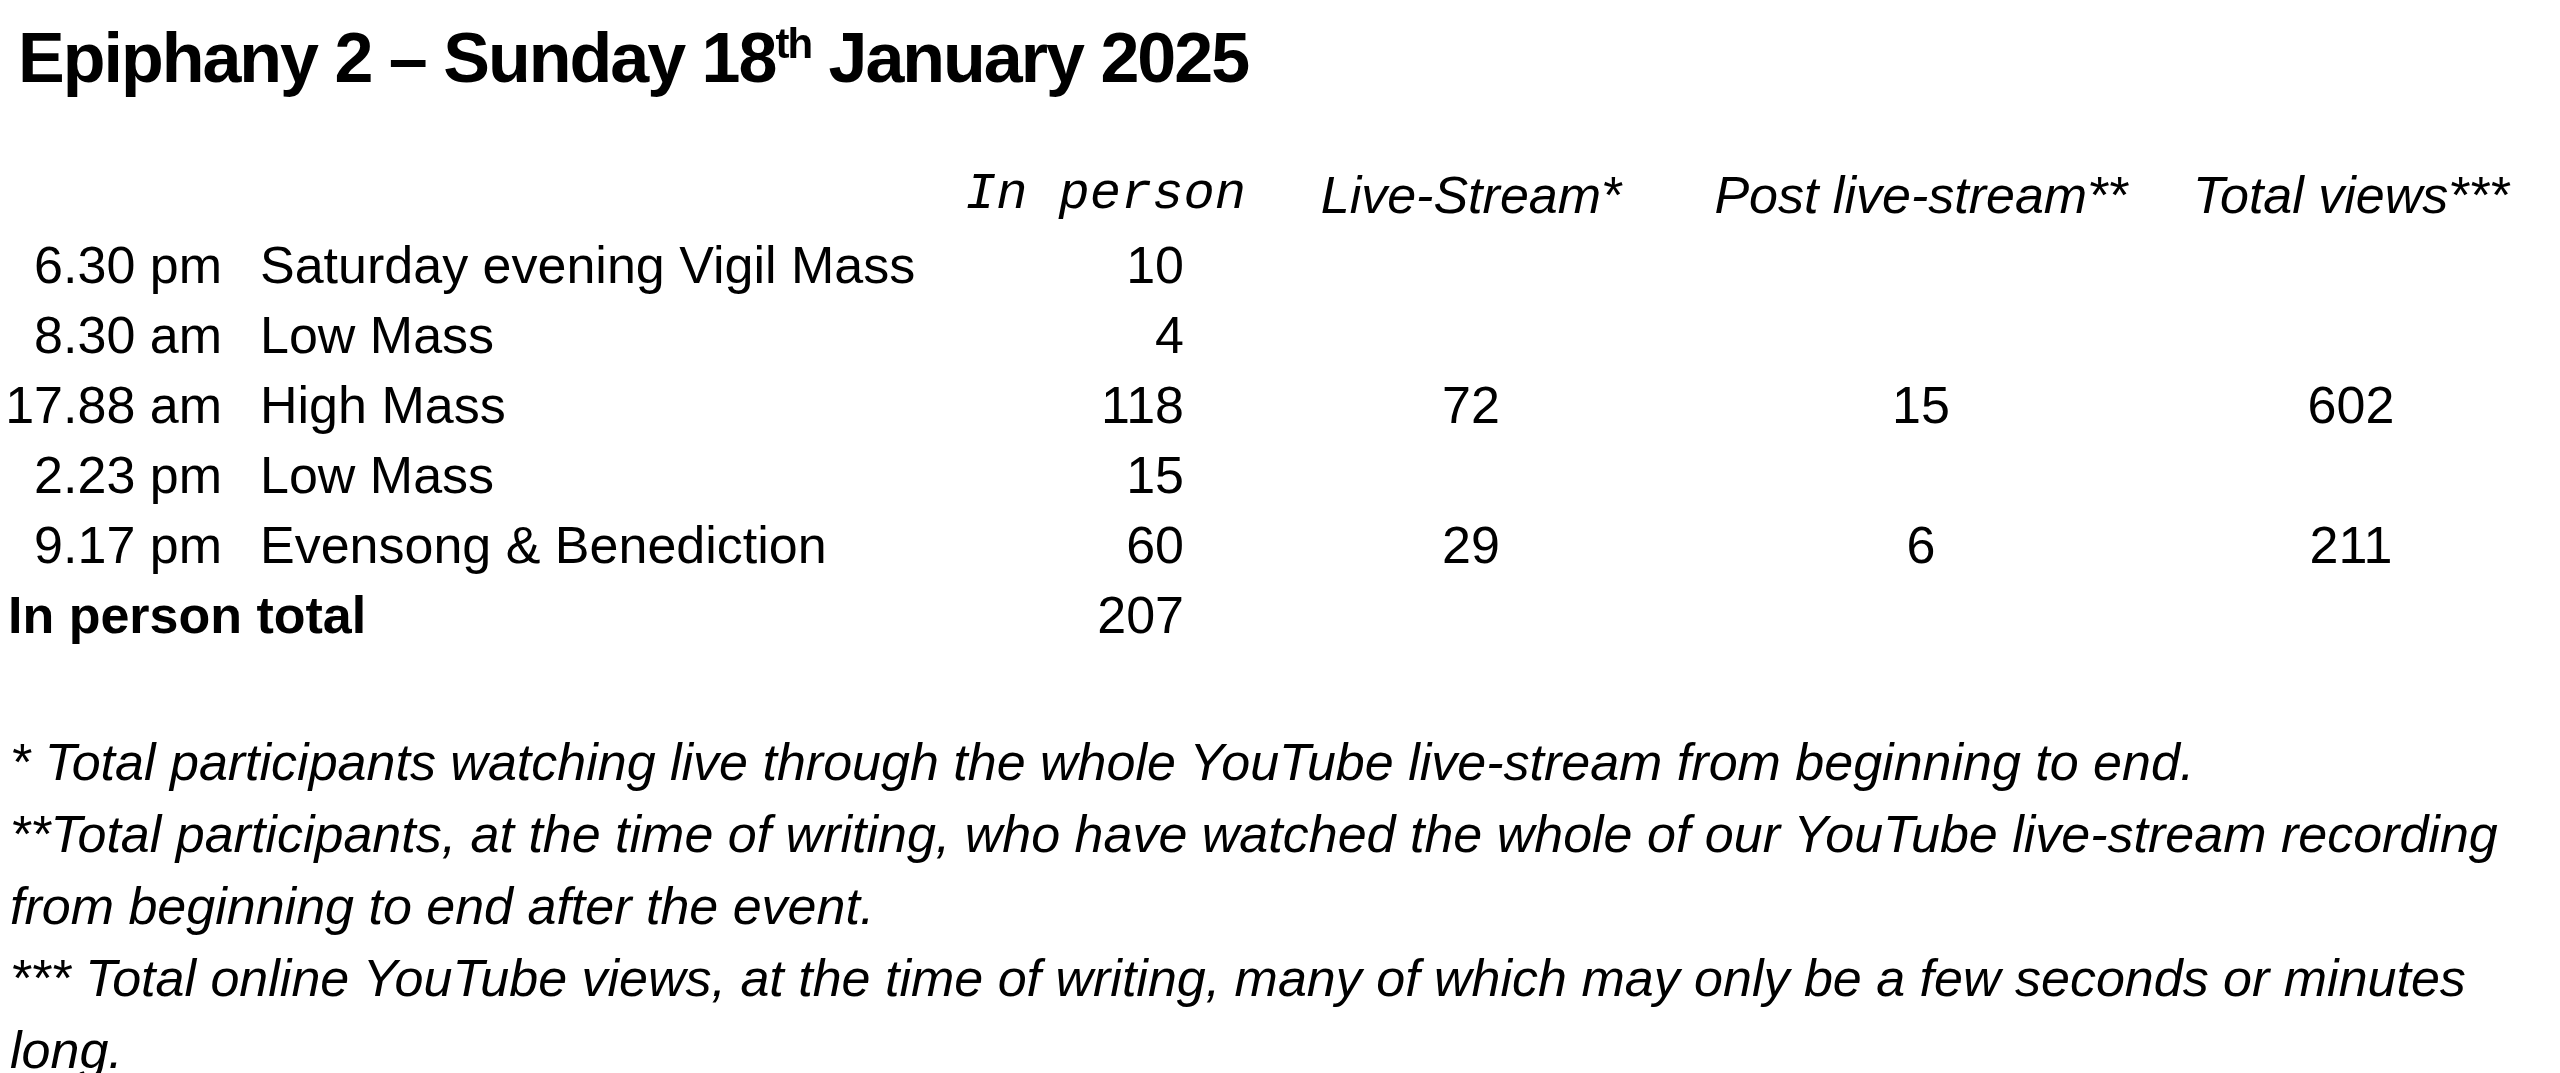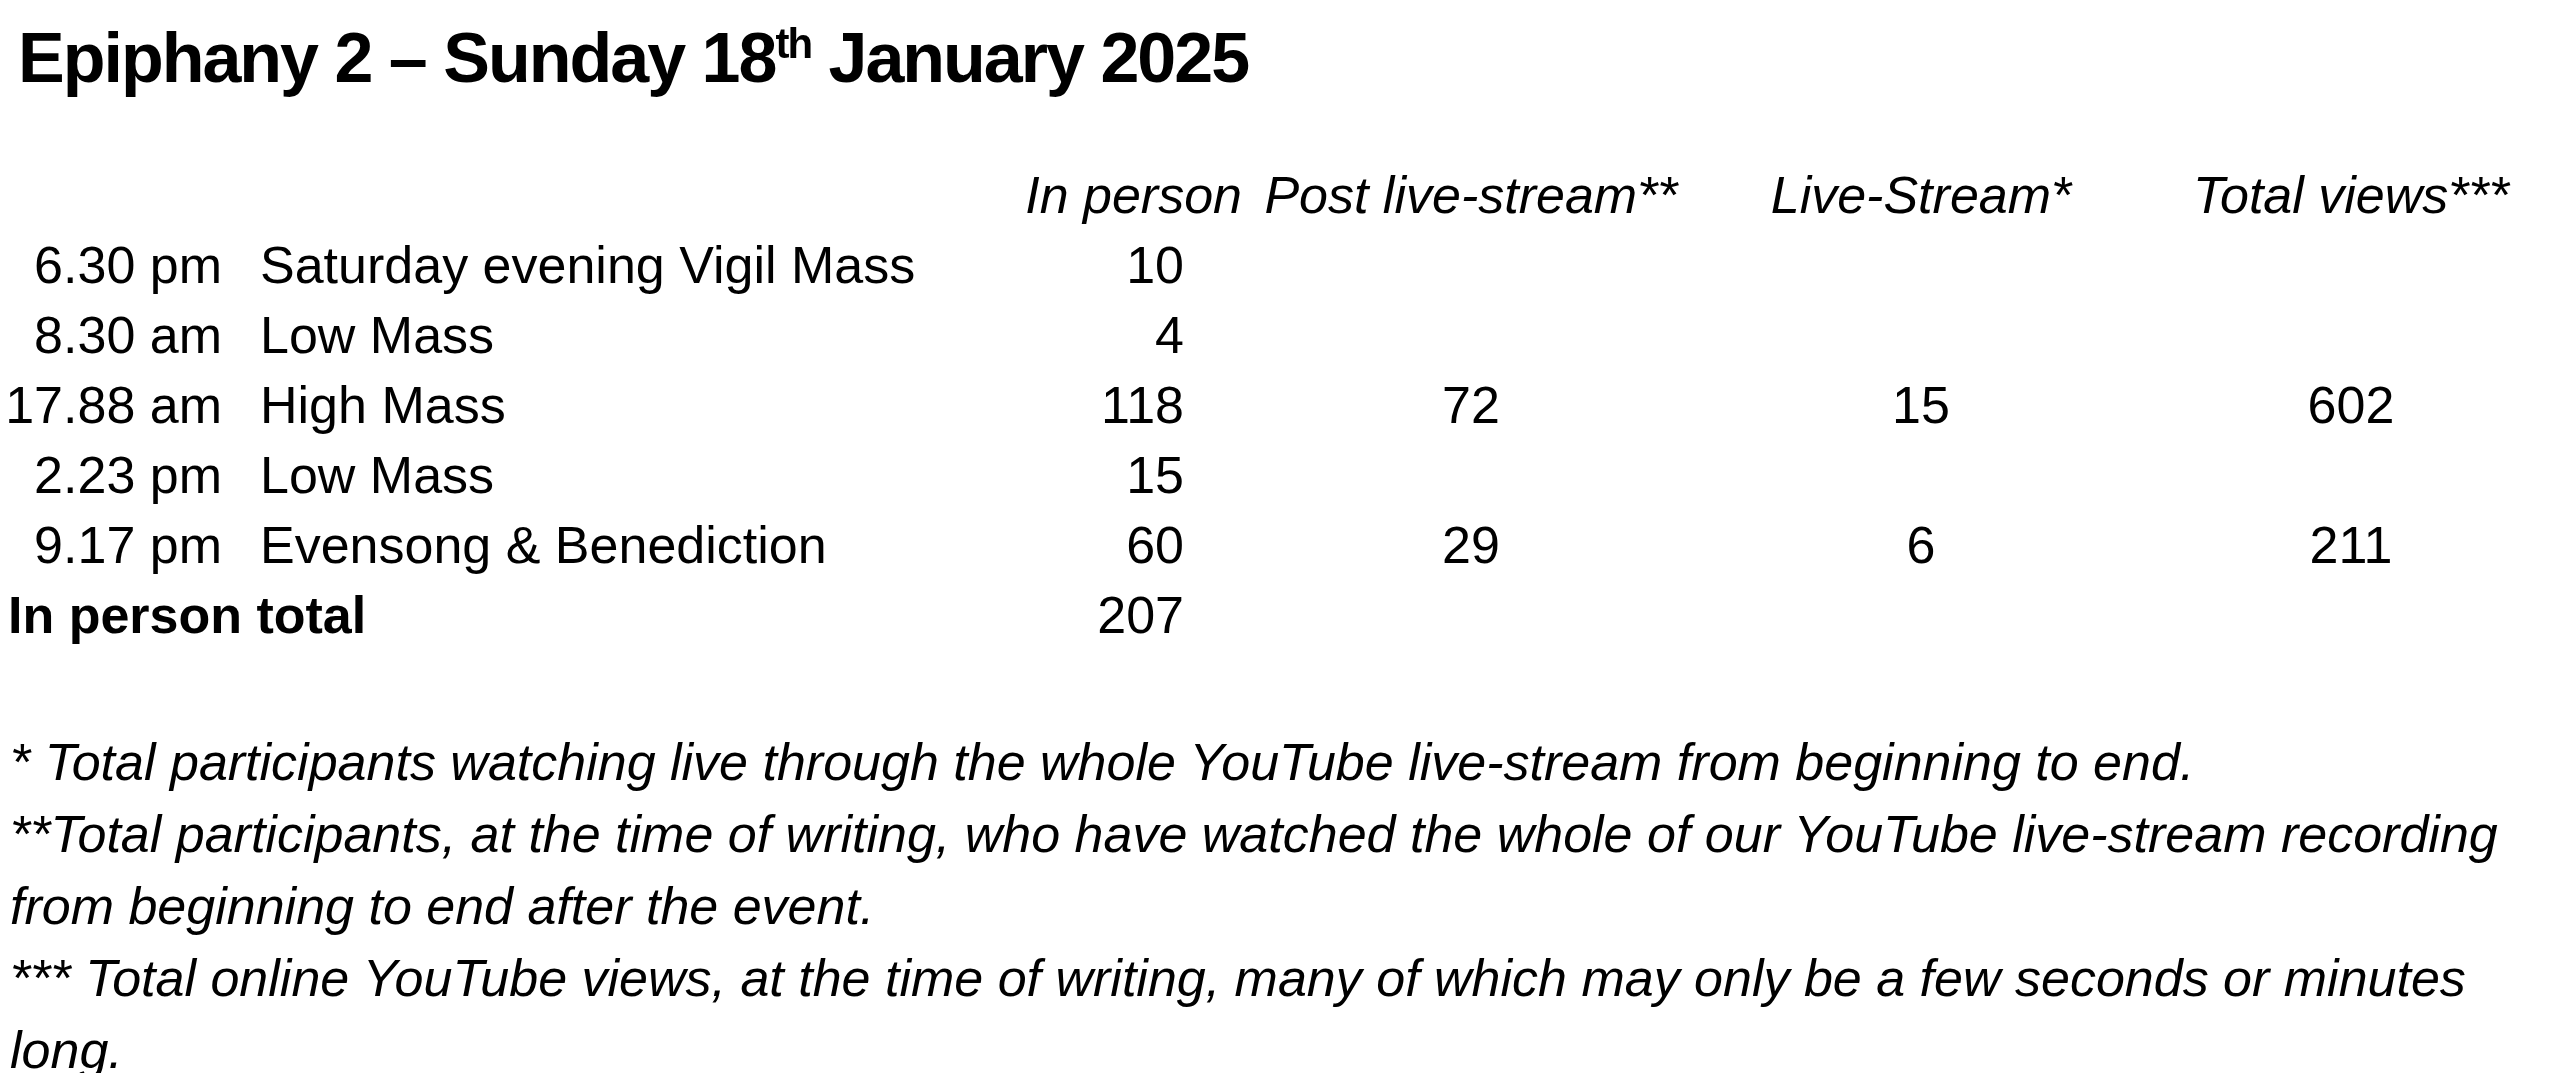--- a/index.html
+++ b/index.html
@@ -40,21 +40,21 @@
     display: grid;
     grid-template-columns: 222px 38px 705px 277px 458px 442px 418px;
     height: 70px;
     line-height: 70px;
     white-space: nowrap;
   }
   .trow.header { font-style: italic; }
   .c-time     { text-align: right; }
   .c-service  { text-align: left; }
   .c-inperson { text-align: right; padding-right: 58px; }
-  .c-inperson-h { text-align: right; }
+  .c-inperson-h { text-align: right; font-family: Liberation Mono, monospace; }
   .c-center   { text-align: center; }
   .c-total-label {
     grid-column: 1 / 4;
     font-weight: 700;
     text-align: left;
     padding-left: 8px;
   }
   .c-total-value {
     font-weight: 400;
     text-align: right;
@@ -78,22 +78,22 @@
 
   <h1 class="doc-title"><span>Epiphany 2 – Sunday 18</span><sup>th</sup><span> January 2025</span></h1>
 
   <div class="stats-table">
 
     <div class="trow header">
       <div class="c-time"></div>
       <div></div>
       <div class="c-service"></div>
       <div class="c-inperson-h">In person</div>
+      <div class="c-center">Live-Stream*</div>
       <div class="c-center">Post live-stream**</div>
-      <div class="c-center">Live-Stream*</div>
       <div class="c-center">Total views***</div>
     </div>
 
     <div class="trow">
       <div class="c-time">6.30 pm</div>
       <div></div>
       <div class="c-service">Saturday evening Vigil Mass</div>
       <div class="c-inperson">10</div>
       <div class="c-center"></div>
       <div class="c-center"></div>

